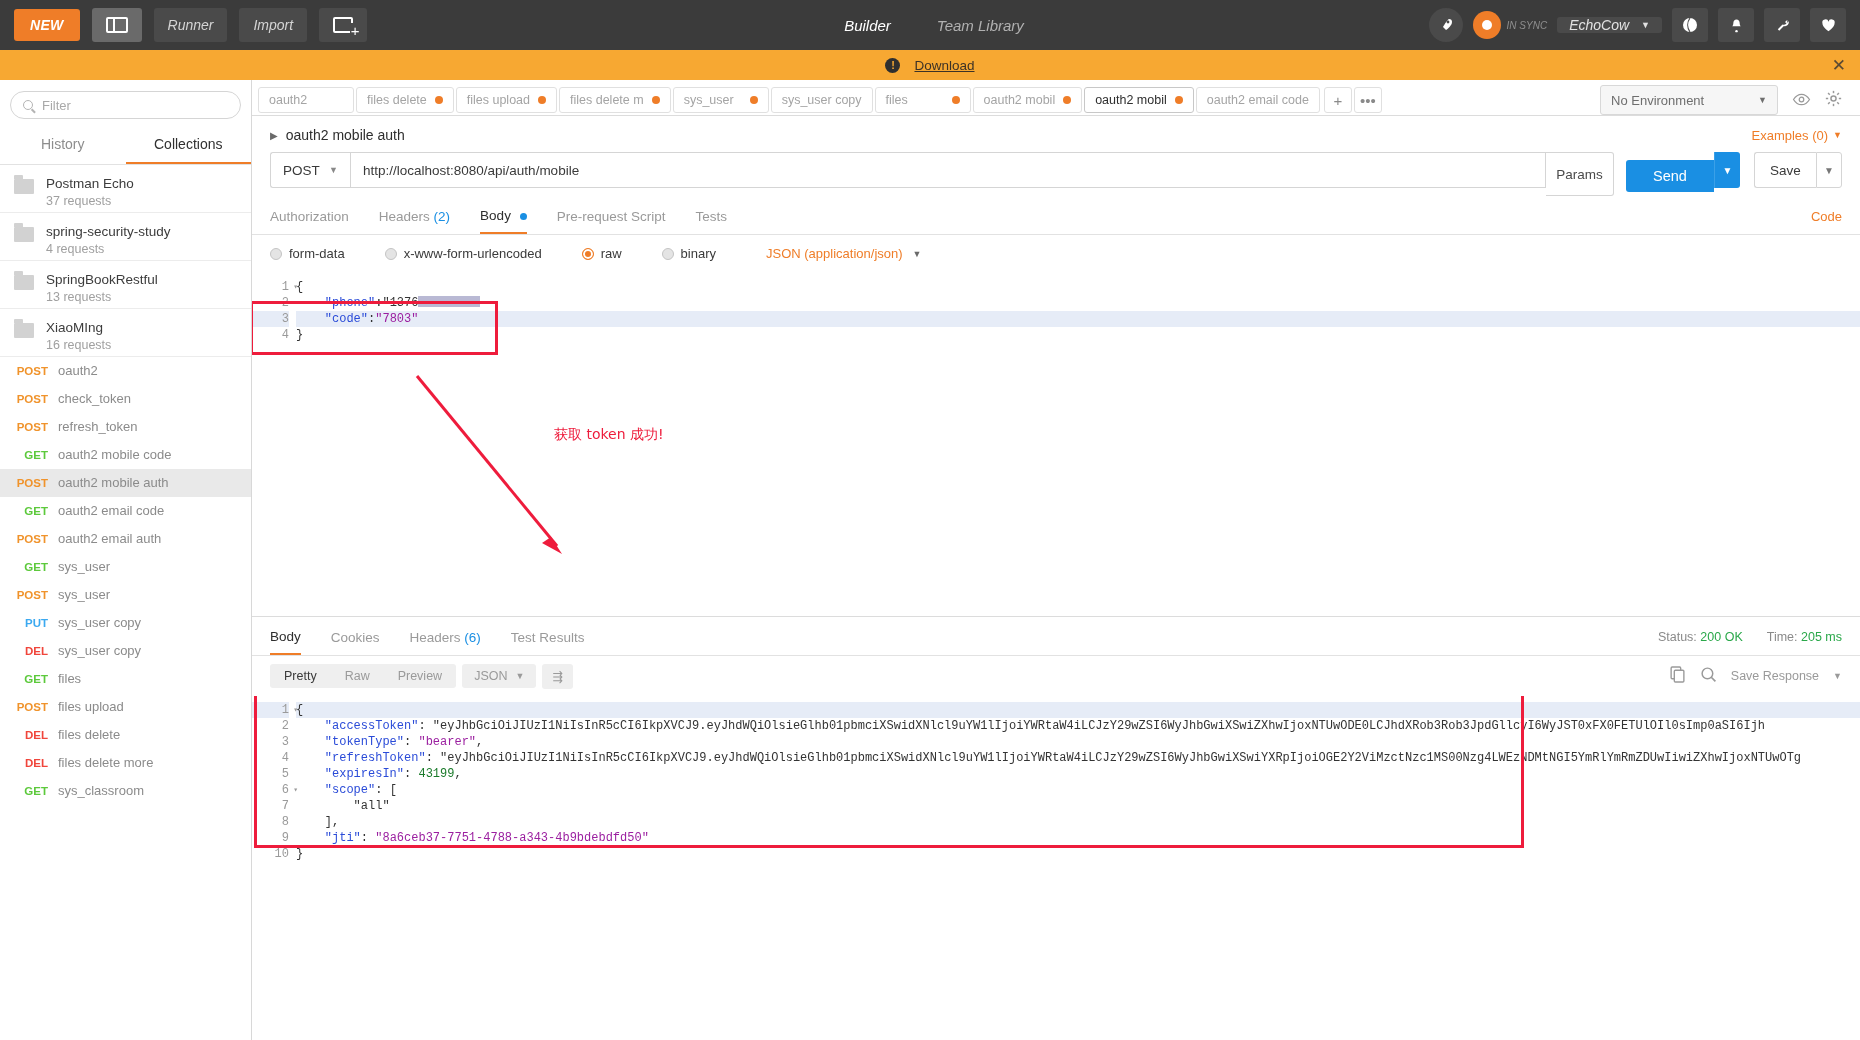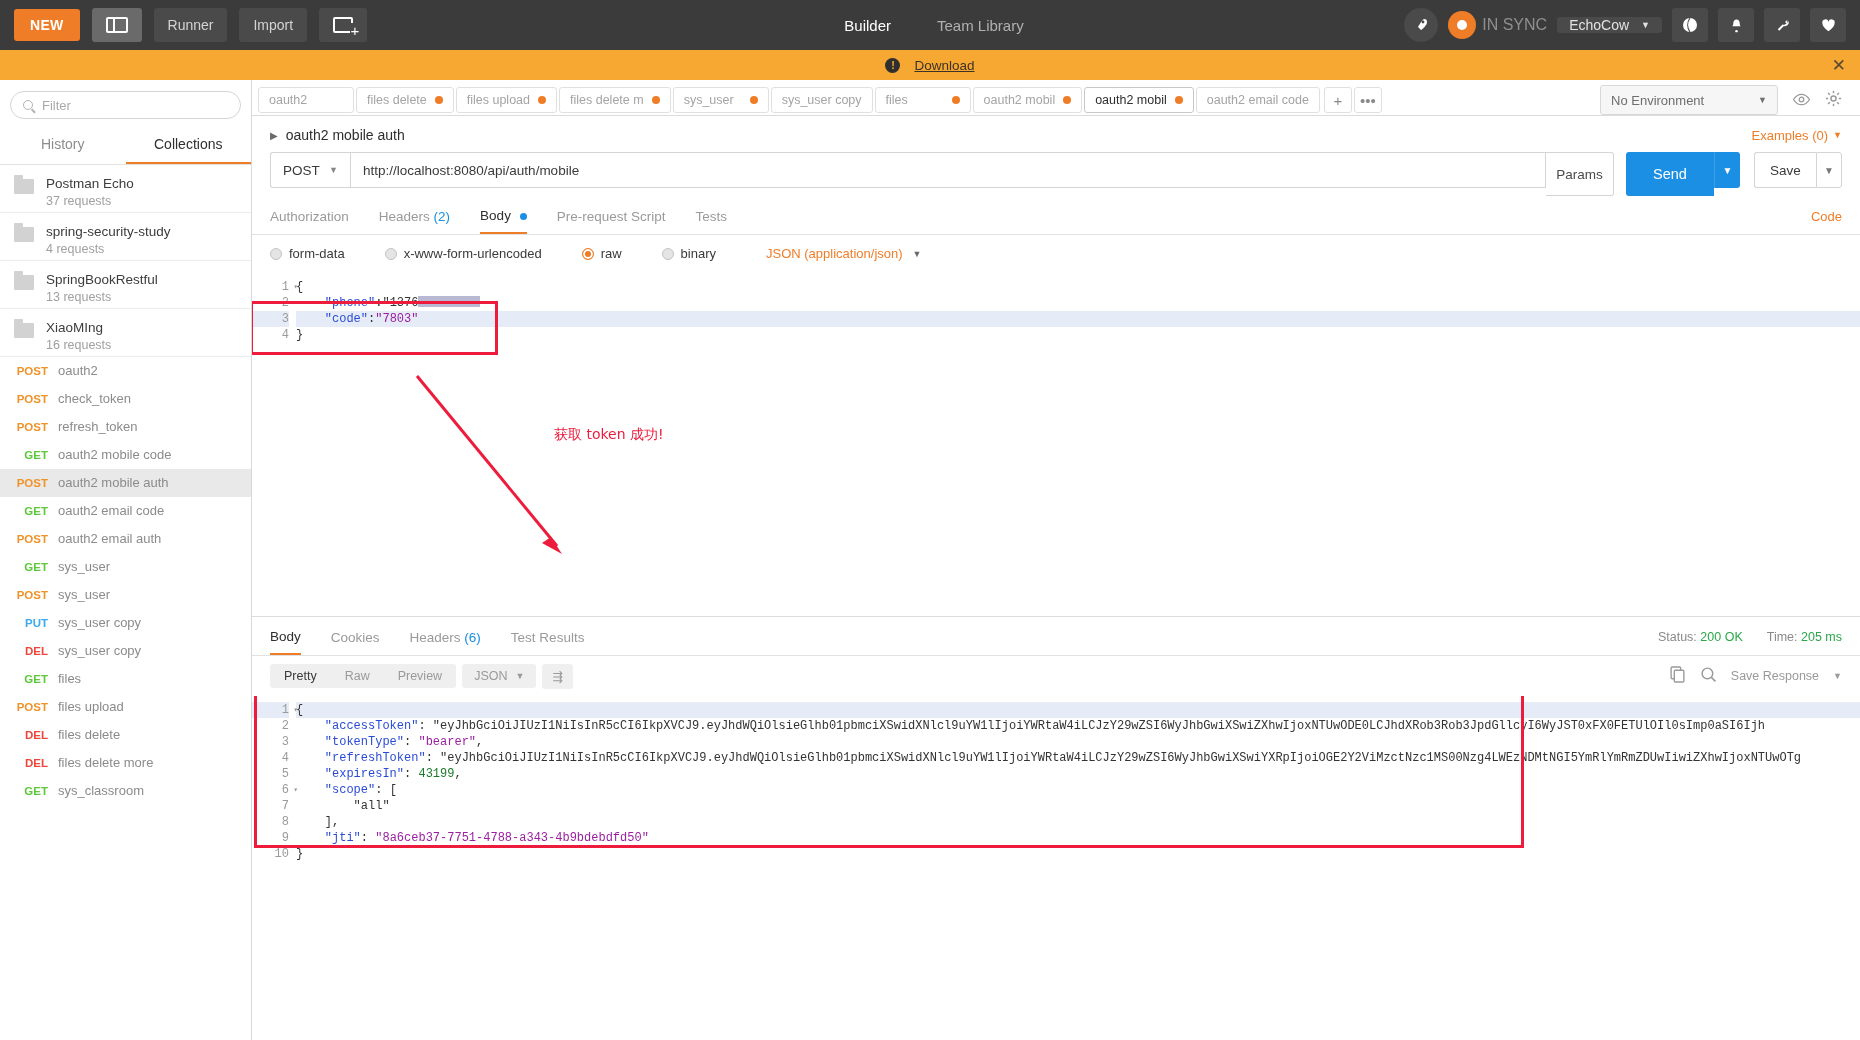--- a/index.html
+++ b/index.html
@@ -6,21 +6,21 @@
   html, body {
     width: 1860px; height: 1040px;
     font-family: "Liberation Sans", sans-serif;
     background: #fff; overflow: hidden;
   }
   body { position: relative; font-size: 13px; color: #333; }
 
   
   .topbar {
     height: 50px; background: #3b3b3b; display: flex; align-items: center;
-    padding: 0 14px; position: relative;
+    padding: 0 14px; position: relative; font-style: italic;
   }
   .btn-new {
     background: #ef7d28; color: #fff; font-weight: bold; font-size: 14px;
     padding: 8px 16px; border-radius: 3px; letter-spacing: .3px;
   }
   .tb-btn {
     background: #4a4a4a; color: #d4d4d4; font-size: 14px;
     padding: 8px 14px; border-radius: 3px; margin-left: 12px;
     display: flex; align-items: center; justify-content: center; min-height: 34px;
   }
@@ -56,21 +56,21 @@
     width: 34px; height: 34px; border-radius: 50%; background: #4a4a4a;
     display: flex; align-items: center; justify-content: center; color: #fff;
   }
   .sync-dot {
     width: 28px; height: 28px; border-radius: 50%; background: #ef7d28;
     display: flex; align-items: center; justify-content: center;
   }
   .sync-dot:after {
     content: ""; width: 10px; height: 10px; border-radius: 50%; background: #fff;
   }
-  .sync-label { color: #8f8f8f; font-size: 16px; margin-left: 6px; }
+  .sync-label { color: #8f8f8f; font-size: 10px; margin-left: 6px; }
   .user-box {
     background: #4a4a4a; color: #e2e2e2; font-size: 14px; border-radius: 3px;
     padding: 0 12px; display: flex; align-items: center; gap: 12px;
   }
   .sq-btn {
     width: 36px; height: 34px; background: #4a4a4a; border-radius: 3px;
     display: flex; align-items: center; justify-content: center; color: #fff;
     font-size: 15px;
   }
 
@@ -209,23 +209,24 @@
   .url-box {
     flex: 1; border: 1px solid #d5d5d5; height: 36px; display: flex;
     align-items: center; padding: 0 12px; font-size: 13.5px; color: #3a3a3a;
   }
   .params-btn {
     width: 68px; border: 1px solid #d5d5d5; border-left: none; height: 44px;
     display: flex; align-items: center; justify-content: center;
     font-size: 13.5px; color: #4a4a4a; background: #fff; border-radius: 0 3px 3px 0;
   }
   .send-btn {
-    margin-left: 12px; background: #1a8fe3; color: #fff; height: 44px; width: 88px;
+    margin-left: 12px; background: #1a8fe3; color: #fff; height: 32px; width: 88px;
     display: flex; align-items: center; justify-content: center; font-size: 14.5px;
     border-radius: 3px 0 0 3px;
+    margin-top: 8px;
   }
   .send-caret {
     background: #1a8fe3; color: #fff; height: 36px; width: 26px;
     display: flex; align-items: center; justify-content: center;
     border-left: 1px solid #3aa0e8; border-radius: 0 3px 3px 0; font-size: 10px;
   }
   .save-btn {
     margin-left: 14px; height: 36px; width: 62px; border: 1px solid #d5d5d5;
     border-right: none; display: flex; align-items: center; justify-content: center;
     font-size: 13.5px; color: #3a3a3a; border-radius: 3px 0 0 3px;

